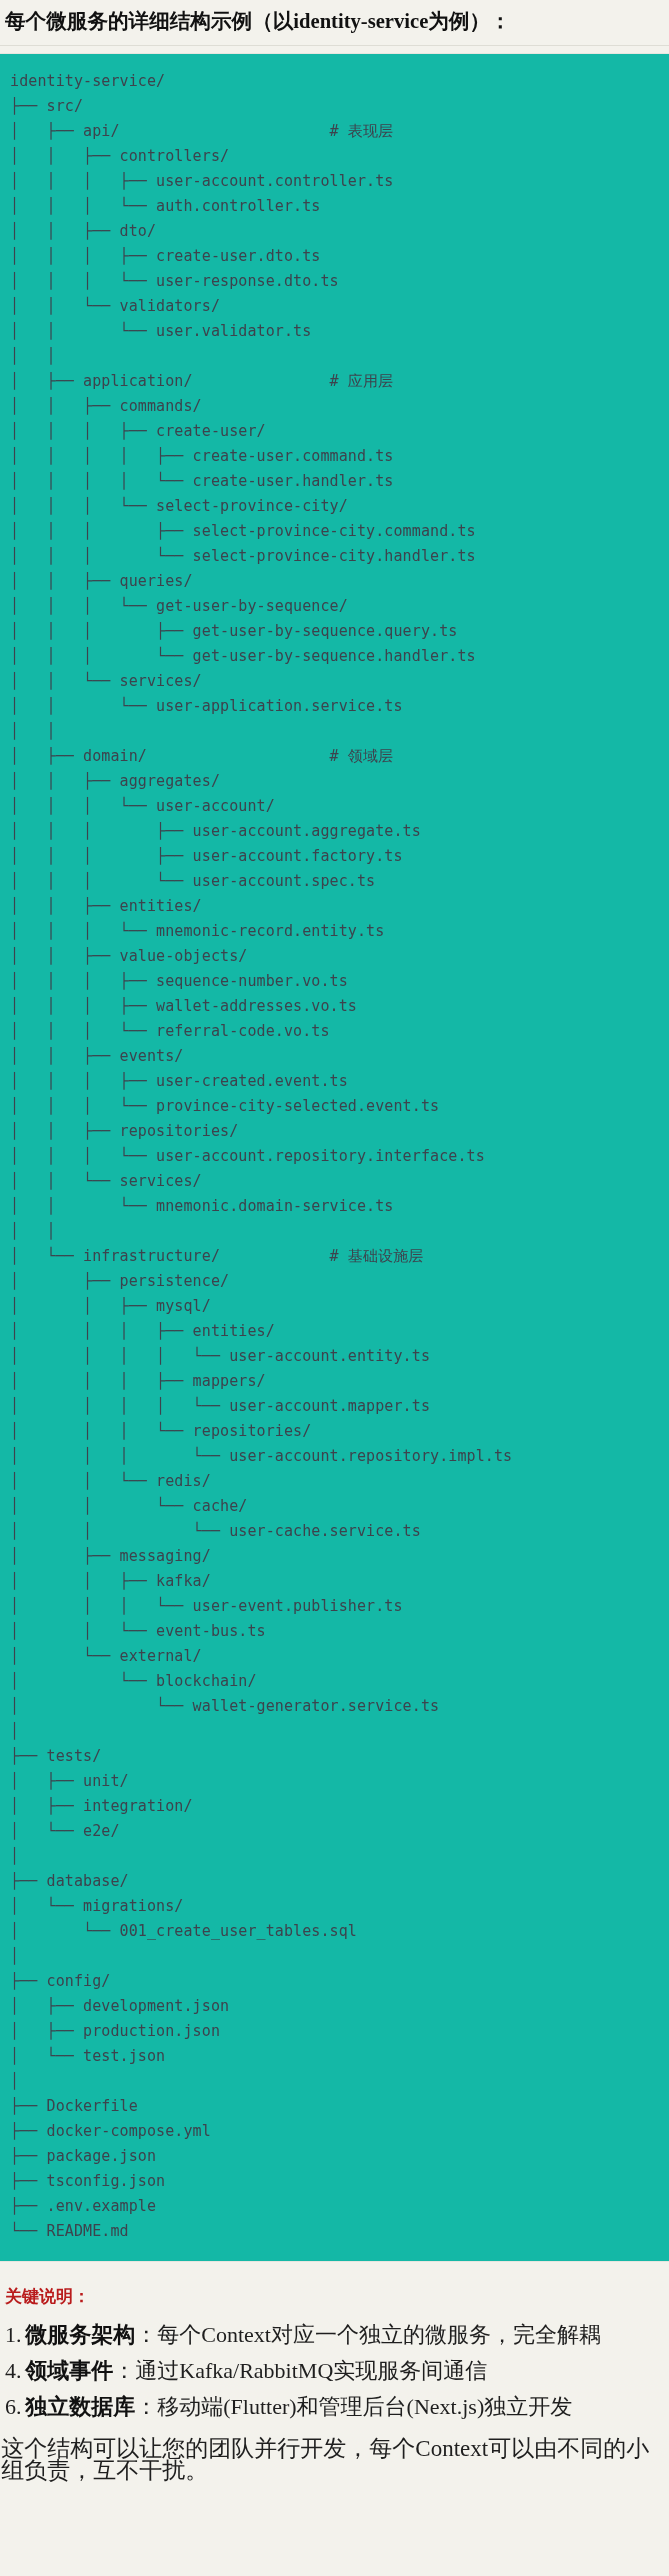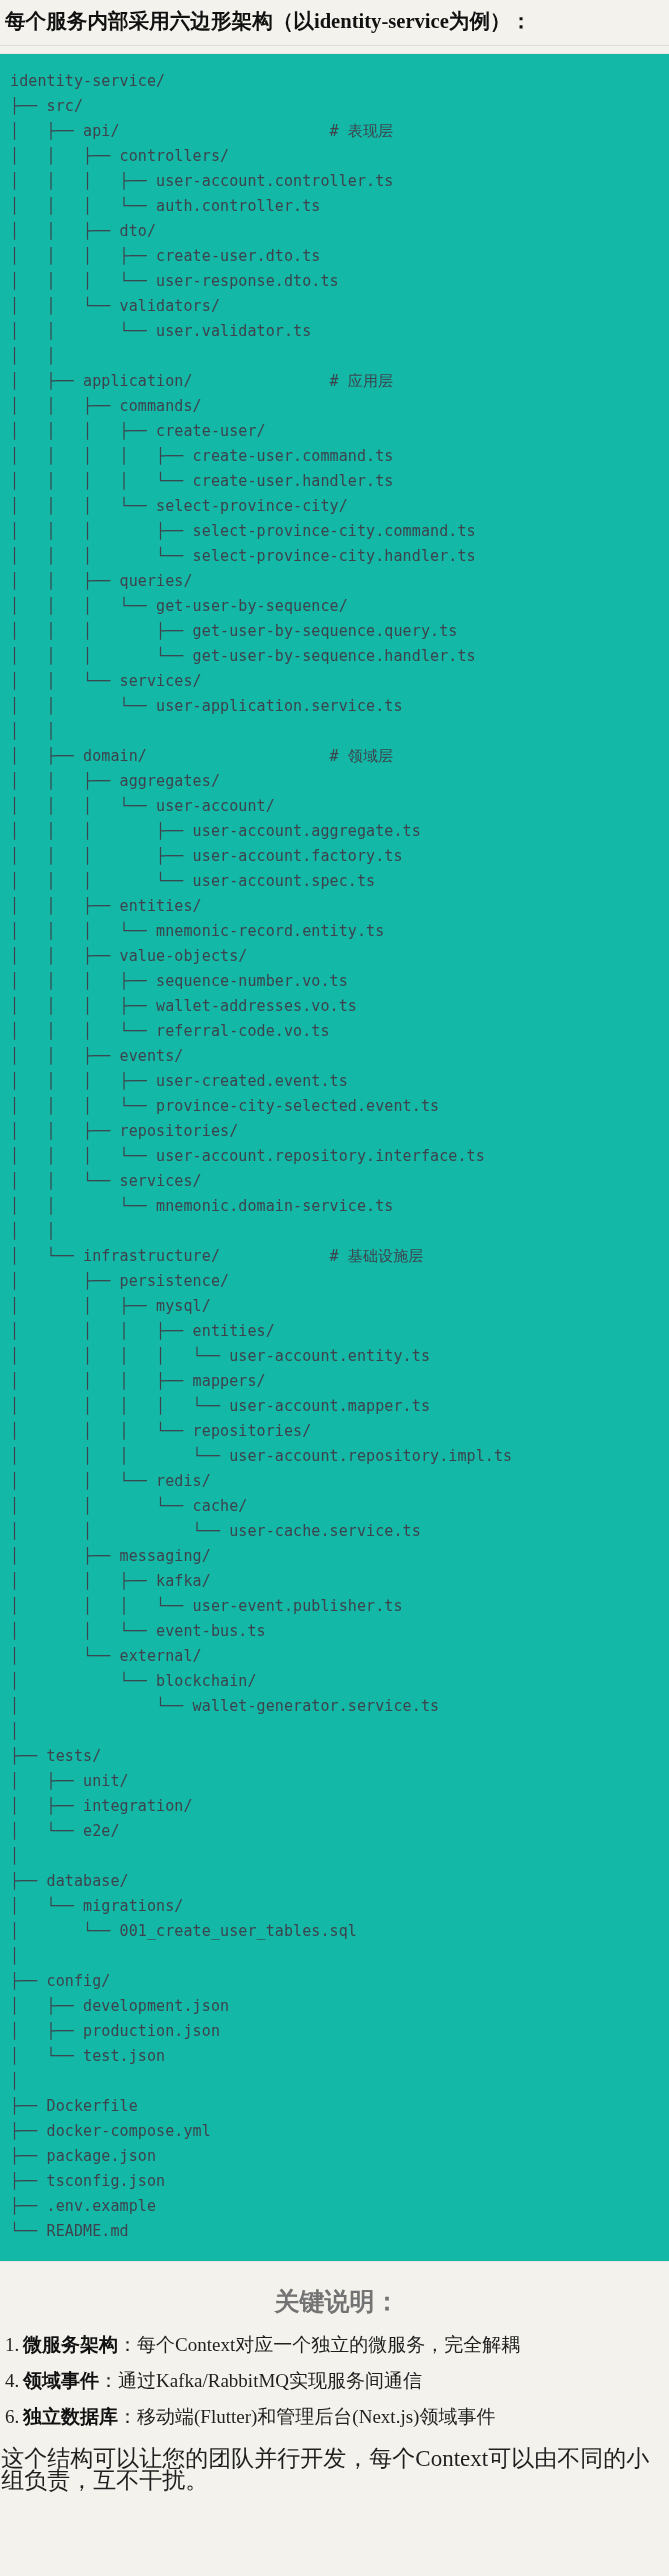--- a/index.html
+++ b/index.html
@@ -37,34 +37,33 @@
   .code-block pre {
     margin: 0;
     font-family: "DejaVu Sans Mono", monospace;
     font-size: 15px;
     line-height: 25px;
     letter-spacing: 0.1px;
     color: #3d434d;
     white-space: pre;
   }
   .notes-heading {
-    font-size: 25px;
+    font-size: 17px;
     font-weight: bold;
-    color: #737373;
+    color: #b91c1c;
     margin: 22.5px 0 16.3px 0;
     padding-left: 5px;
-    text-align: center;
   }
   ol.notes-list {
     list-style: none;
     margin: 0;
     padding: 0 0 0 5px;
   }
   ol.notes-list li {
-    font-size: 19px;
+    font-size: 22px;
     line-height: 21px;
     margin: 0 0 15px 0;
     color: #1f1f1f;
   }
   ol.notes-list .num {
     margin-right: 3.8px;
   }
   ol.notes-list .term {
     font-weight: bold;
     color: #111111;
@@ -73,21 +72,21 @@
     font-size: 23px;
     line-height: 22.5px;
     margin: 21px 0 0 0;
     padding: 0 2.5px 0 1.3px;
     color: #1f1f1f;
   }
 </style>
 </head>
 <body>
 
-<h3 class="page-title">每个服务内部采用六边形架构（以identity-service为例）：</h3>
+<h3 class="page-title">每个微服务的详细结构示例（以identity-service为例）：</h3>
 
 <hr class="divider">
 
 <div class="code-block">
   <pre>identity-service/
 ├── src/
 │   ├── api/                       # 表现层
 │   │   ├── controllers/
 │   │   │   ├── user-account.controller.ts
 │   │   │   └── auth.controller.ts
@@ -183,18 +182,18 @@
     </li>
 
 
 
     <li>
       <span class="num">4.</span><span class="term">领域事件</span><span class="desc">：通过Kafka/RabbitMQ实现服务间通信</span>
     </li>
 
 
     <li>
-      <span class="num">6.</span><span class="term">独立数据库</span><span class="desc">：移动端(Flutter)和管理后台(Next.js)领域事件</span>
+      <span class="num">6.</span><span class="term">独立数据库</span><span class="desc">：移动端(Flutter)和管理后台(Next.js)独立开发</span>
     </li>
   </ol>
 
 <p class="closing-paragraph">这个结构可以让您的团队并行开发，每个Context可以由不同的小组负责，互不干扰。</p>
 
 
 </body></html>

